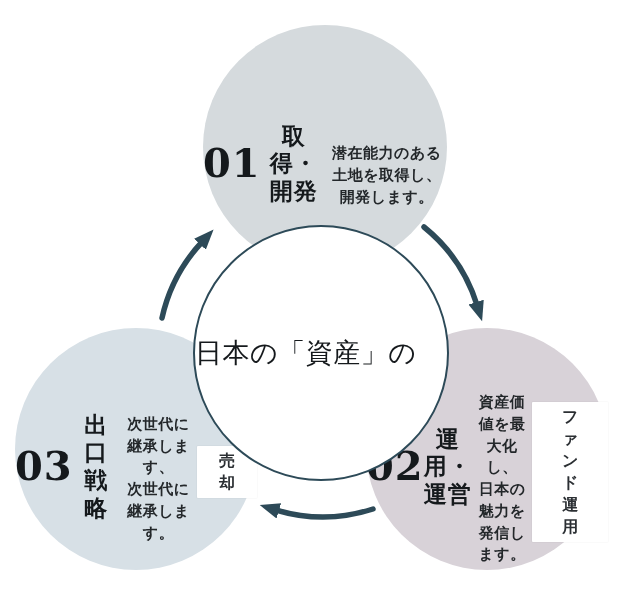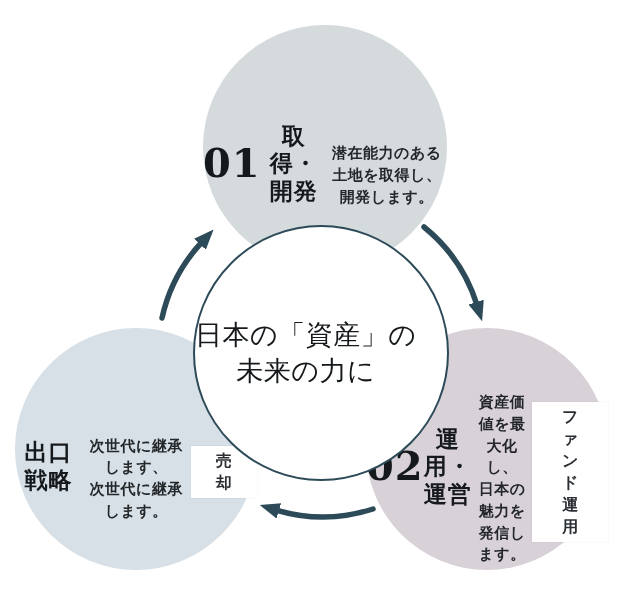--- a/index.html
+++ b/index.html
@@ -61,32 +61,32 @@
     <div class="step-num">02</div>
     <div class="step-title">運用・運営</div>
     <div class="step-desc">
       <span>資産価値を最大化し、</span><br>
       <span>日本の魅力を発信します。</span>
     </div>
     <div class="badge">ファンド運用</div>
   </div>
 
   <div class="circle circle-left">
+    <div class="step-num">03</div>
     <div class="step-title">出口戦略</div>
     <div class="step-desc">
       <span>次世代に継承します、</span><br>
       <span>次世代に継承します。</span>
     </div>
     <div class="badge">売却</div>
   </div>
 
   <div class="center-circle">
     <div class="center-text">
       <span>日本の「資産」の</span><br>
-      <span>未来の力に</span>
     </div>
   </div>
 
   <svg class="arrows" width="644" height="610" viewBox="0 0 644 610" xmlns="http://www.w3.org/2000/svg">
     <defs>
       <marker id="ah" markerUnits="userSpaceOnUse" markerWidth="26" markerHeight="20" refX="3" refY="8" orient="auto">
         <path d="M0 0 L20 8 L0 16 Z" fill="#2d4a58"></path>
       </marker>
     </defs>
 

